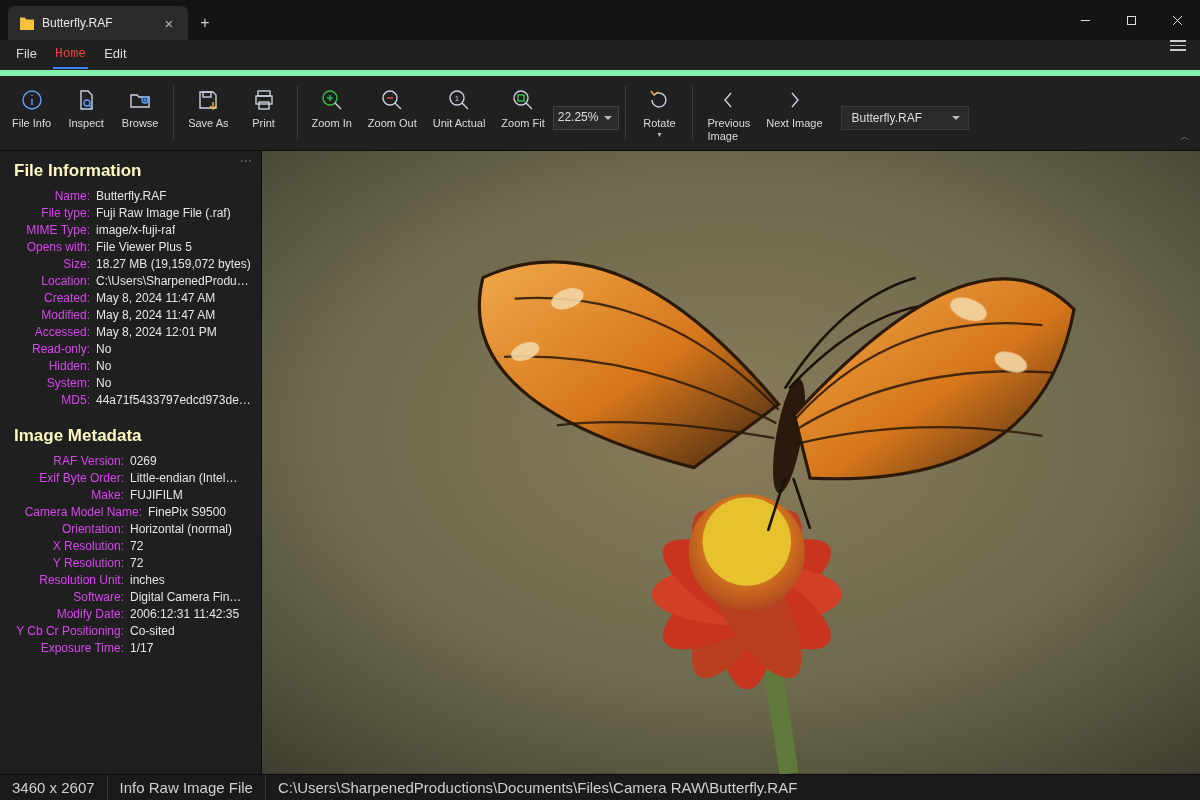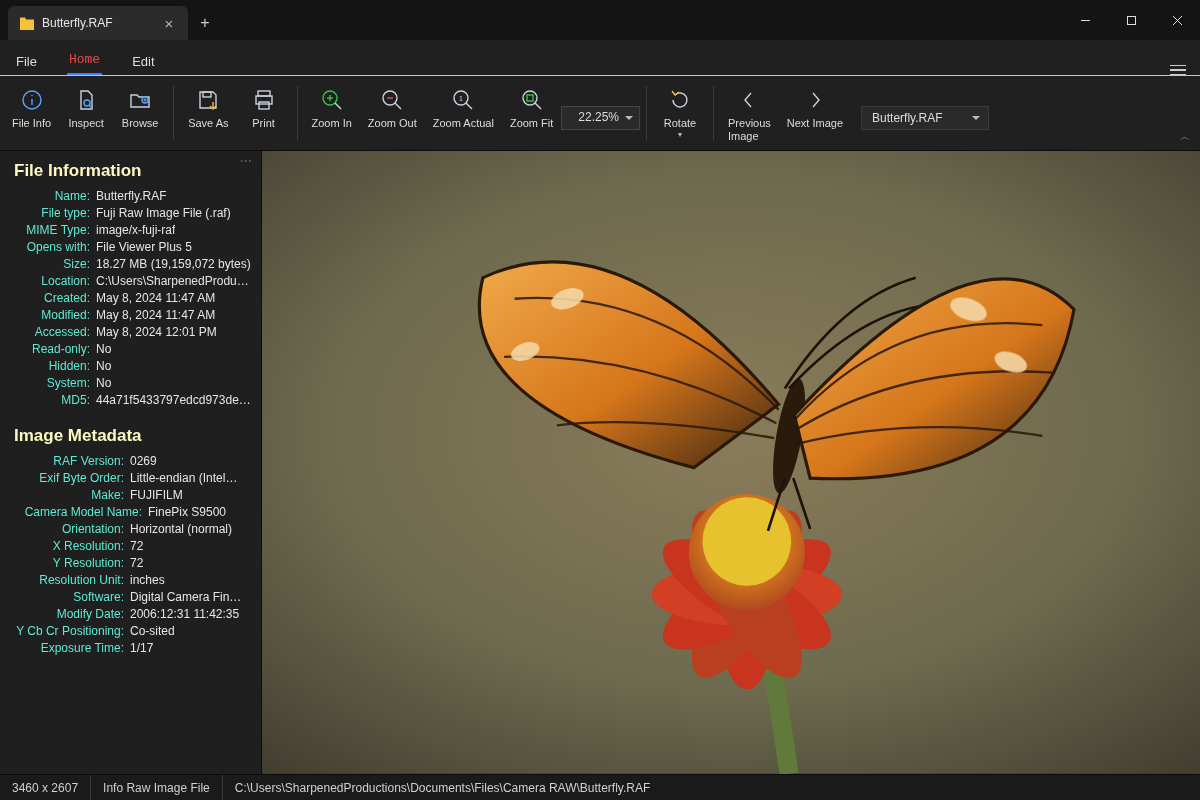--- a/index.html
+++ b/index.html
@@ -10,58 +10,58 @@
 .tabs { display: flex; align-items: stretch; padding-left: 8px; }
 .tab { display: flex; align-items: center; gap: 8px; padding: 0 12px; background: #2b2b2b; border-top-left-radius: 6px; border-top-right-radius: 6px; font-size: 12px; margin-top: 6px; min-width: 180px; }
 .tab-icon { width: 14px; height: 14px; background: #f5c23d; clip-path: polygon(0 10%, 35% 10%, 45% 25%, 100% 25%, 100% 100%, 0 100%); }
 .tab-close { margin-left: auto; cursor: pointer; width: 14px; text-align: center; color: #bbb; font-size:15px; line-height:1;}
 .newtab { display:flex; align-items:center; justify-content:center; width:34px; color:#ccc; font-size:16px; cursor:pointer; margin-top:6px;}
 .win-controls { margin-left: auto; display: flex; }
 .win-btn { width: 46px; display: flex; align-items: center; justify-content: center; color: #ddd; cursor:pointer; font-size:11px;}
 .win-btn svg { width:11px; height:11px; stroke:#ddd; stroke-width:1; fill:none; }
 
 
-.menubar { height: 36px; background: #202020; display:flex; align-items:flex-end; padding: 0 14px; gap: 28px; border-bottom:1px solid #86efac;}
+.menubar { height: 36px; background: #202020; display:flex; align-items:flex-start; padding: 0 14px; gap: 14px; border-bottom:6px solid #86efac;}
 .menu-item { font-size: 13px; color: #ddd; cursor:pointer; padding: 6px 2px;}
 .menu-item.active { color:#ef4444; border-bottom:2px solid #3b82ff;font-family:Liberation Mono, monospace; }
 .hamburger { margin-left:auto; cursor:pointer; display:flex; flex-direction:column; gap:3px;}
 .hamburger span{ width:16px; height:1.5px; background:#ccc; display:block;}
 
 
 .ribbon { background:#202020; display:flex; border-bottom:1px solid #0c0c0c; position:relative;}
 .ribbon-group { display:flex; align-items:flex-start; padding:6px 4px 4px 4px;}
 .ribbon-sep { width:1px; background:#3a3a3a; margin:10px 2px;}
 .ribbon-btn { display:flex; flex-direction:column; align-items:center; justify-content:flex-start; padding:4px 8px; min-width:54px; cursor:pointer; border-radius:3px;}
 .ribbon-icon { width:28px; height:28px; display:flex; align-items:center; justify-content:center; margin-bottom:3px;}
 .ribbon-icon svg{ width:24px; height:24px; stroke:#c9d2e0; stroke-width:1.4; fill:none;}
 .ribbon-label { font-size:11px; color:#ddd; line-height:1.15; white-space:pre;}
-.zoom-select { background:#2a2a2a; color:#ddd; border:1px solid #444; font-size:12px; padding:3px 20px 3px 16px; cursor:pointer; height:24px; margin-top:24px; position:relative; min-width:66px;}
+.zoom-select { background:#2a2a2a; color:#ddd; border:1px solid #444; font-size:12px; padding:3px 20px 3px 4px; cursor:pointer; height:24px; margin-top:24px; position:relative; min-width:66px;}
 .zoom-select::after{content:""; position:absolute; right:6px; top:50%; border:4px solid transparent; border-top-color:#bbb; transform:translateY(-2px);}
 .rotate-btn .chev{ font-size:8px; color:#bbb;}
 .file-select { background:#2a2a2a; color:#ddd; border:1px solid #3a3a3a; font-size:12px; padding:4px 24px 4px 10px; height:24px; min-width:128px; position:relative; margin:24px 6px 0 10px; cursor:pointer;}
 .file-select::after{content:""; position:absolute; right:8px; top:50%; border:4px solid transparent; border-top-color:#bbb; transform:translateY(-2px);}
 .ribbon-collapse{ position:absolute; right:10px; bottom:6px; cursor:pointer; color:#aaa; font-size:10px;}
 
 
 .content { flex:1; display:flex; background:#1a1a1a; overflow:hidden;}
 .sidebar { width:262px; background:#1f1f1f; border-right:1px solid #0e0e0e; overflow-y:auto; position:relative;}
 .sidebar::-webkit-scrollbar{width:8px;} .sidebar::-webkit-scrollbar-thumb{background:#444;}
 .panel-menu{ position:absolute; right:8px; top:4px; color:#999; cursor:pointer; letter-spacing:1px; font-size:12px; writing-mode:vertical-lr; transform:rotate(0);}
 .dots{ display:inline-block; line-height:4px;}
 .section-title { font-size:17px; font-weight:600; padding:10px 12px 6px 14px; color:#fef9c3;}
 .kv { display:flex; font-size:12px; padding:1.5px 10px 1.5px 0;}
-.kv .k { width:96px; text-align:right; color:#5eead4; padding-right:6px; flex-shrink:0;}
+.kv .k { width:96px; text-align:right; color:#d946ef; padding-right:6px; flex-shrink:0;}
 .kv .v { color:#e6e6e6; white-space:nowrap; overflow:hidden; text-overflow:ellipsis;}
 .section-gap{ height:8px;}
 
 .viewer { flex:1; background:#262626; display:flex; align-items:center; justify-content:center; overflow:hidden;}
 .butterfly-canvas{ width:100%; height:100%; }
 
 
-.statusbar { height:26px; background:#1a1a1a; border-top:1px solid #0c0c0c; display:flex; align-items:center; font-size:12px; color:#d0d0d0;}
+.statusbar { height:26px; background:#1a1a1a; border-top:1px solid #0c0c0c; display:flex; align-items:center; font-size:15px; color:#d0d0d0;}
 .status-cell { padding:0 12px; border-right:1px solid #3a3a3a; height:100%; display:flex; align-items:center;}
 
 
 .accent-plus circle:last-of-type, .accent-plus line.plus{ stroke:#36c24a;}
 .accent-minus line.minus{ stroke:#e25555;}
 </style>
 </head>
 <body>
 
 <div class="titlebar">
@@ -186,21 +186,21 @@
       <span class="ribbon-label">Zoom Out</span>
     </div>
     <div class="ribbon-btn">
       <div class="ribbon-icon">
           <svg viewBox="0 0 24 24">
             <circle cx="10" cy="10" r="7"></circle>
             <line x1="15" y1="15" x2="21" y2="21"></line>
             <text x="10" y="13" font-size="7" text-anchor="middle" fill="#c9d2e0" stroke="none">1</text>
           </svg>
         </div>
-      <span class="ribbon-label">Zoom Actual</span>
+      <span class="ribbon-label">Unit Actual</span>
     </div>
     <div class="ribbon-btn">
       <div class="ribbon-icon">
           <svg viewBox="0 0 24 24">
             <circle cx="10" cy="10" r="7"></circle>
             <line x1="15" y1="15" x2="21" y2="21"></line>
             <rect x="7" y="7" width="6" height="6" stroke="#36c24a"></rect>
           </svg>
         </div>
       <span class="ribbon-label">Zoom Fit</span>

